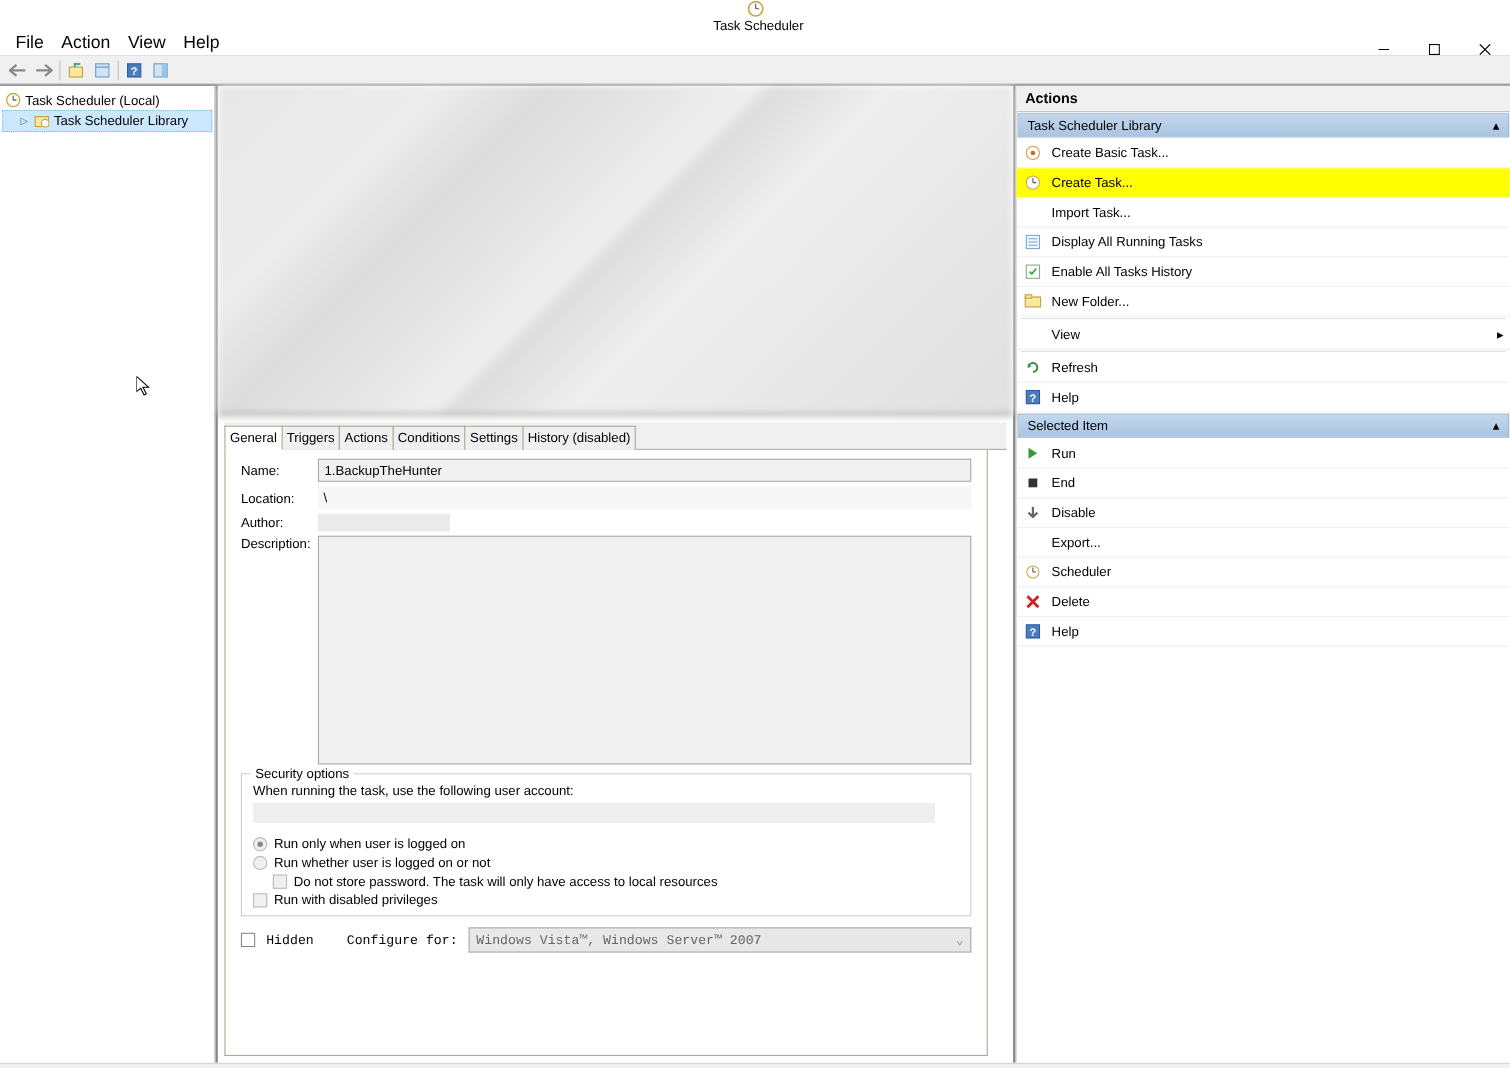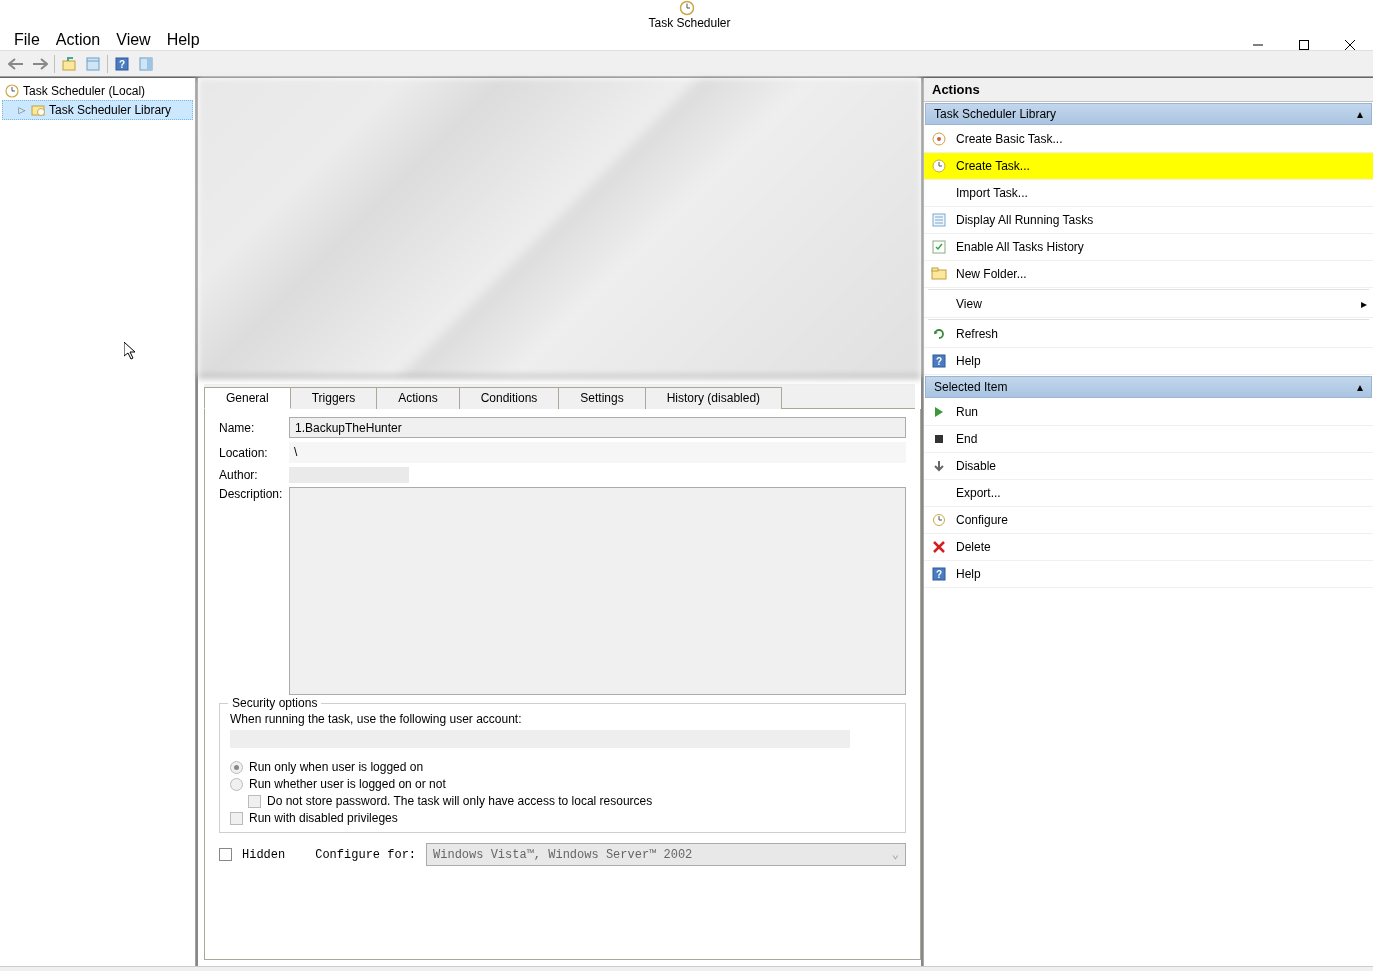--- a/index.html
+++ b/index.html
@@ -26,23 +26,23 @@
 .tree-pane { width: 196px; background: #fff; border-right: 1px solid #a0a0a0; padding: 4px 2px; text-align: center; }
 .tree-item { display: flex; align-items: center; padding: 1px 2px; gap: 3px; }
 .tree-item.child { padding-left: 14px; }
 .tree-item.selected { background: #cce8ff; border: 1px dotted #7ab8e0; }
 .tree-item .expander { width: 10px; font-size: 9px; color: #666; }
 .tree-item .icon { width: 16px; height: 16px; display: flex; align-items: center; justify-content: center; }
 
 .center-pane { flex: 1; display: flex; flex-direction: column; background: #fff; border-left: 2px solid #888; border-right: 2px solid #888;}
 .blurred-top { height: 300px; background: linear-gradient(135deg, #e8e8e8 0%, #ececec 20%, #dcdcdc 30%, #eee 48%, #ddd 50%, #eee 60%, #e0e0e0 100%); filter: blur(3px); border-bottom: 2px solid #888; }
 .tabs-row { display:flex; border-bottom: 1px solid #aca899; background: #f0f0f0; margin: 6px 6px 0 6px; padding-top: 2px; }
-.tab { padding: 3px 21px; border: 1px solid #aca899; border-bottom: none; background: #f0f0f0; font-size: 12px; margin-right: -1px; position: relative; top: 1px; }
+.tab { padding: 3px 4px; border: 1px solid #aca899; border-bottom: none; background: #f0f0f0; font-size: 12px; margin-right: -1px; position: relative; top: 1px; }
 .tab.active { background: #fff; border-bottom: 1px solid #fff; z-index: 2; }
-.tab-body { background: #fff; margin: 0 0 6px 6px; padding: 8px 14px; border: 1px solid #aca899; border-top: none; flex: 1; overflow: auto;}
+.tab-body { background: #fff; margin: 0 23px 6px 6px; padding: 8px 14px; border: 1px solid #aca899; border-top: none; flex: 1; overflow: auto;}
 .form-row { display: flex; align-items: center; margin-bottom: 4px; }
 .form-row label { width: 70px; }
 .form-row .field { flex: 1; border: 1px solid #ababab; background: #f0f0f0; padding: 3px 5px; height: 21px; font-size: 12px; }
 .desc-field { flex: 1; height: 208px; border: 1px solid #ababab; background: #f0f0f0; }
 .redacted { background: #eaeaea; height: 16px; width: 120px; display: inline-block; }
 .fieldset { border: 1px solid #d0d0c8; margin-top: 8px; padding: 8px 10px 4px; position: relative; }
 .fieldset .legend { position: absolute; top: -8px; left: 8px; background: #fff; padding: 0 4px; font-size: 12px; }
 .opt-row { display: flex; align-items: center; gap: 6px; margin: 3px 0; font-size: 12px; }
 .opt-row.indent { padding-left: 18px; }
 .radio, .checkbox { width: 13px; height: 13px; border: 1px solid #888; background: #fff; display: flex; align-items: center; justify-content: center; }
@@ -220,21 +220,21 @@
           <span class="checkbox disabled"></span>
           <span>Run with disabled privileges</span>
         </div>
       </div>
 
       <div class="bottom-row">
         <span class="checkbox"></span>
         <span>Hidden</span>
         <span style="margin-left:20px">Configure for:</span>
         <div class="combo">
-          <span>Windows Vista™, Windows Server™ 2002</span>
+          <span>Windows Vista™, Windows Server™ 2007</span>
           <span style="color:#999">⌄</span>
         </div>
       </div>
     </div>
   </div>
 
   <div class="actions-pane">
     <div class="actions-header">Actions</div>
     <div class="actions-section-hdr">
       <span>Task Scheduler Library</span>
@@ -354,21 +354,21 @@
         <span>Export...</span>
       </div>
       <div class="action-item">
         <span class="action-icon">
             <svg width="14" height="14">
               <circle cx="7" cy="7" r="5.5" fill="#fff" stroke="#c9a949"></circle>
               <line x1="7" y1="7" x2="7" y2="3" stroke="#555"></line>
               <line x1="7" y1="7" x2="10" y2="7" stroke="#555"></line>
             </svg>
           </span>
-        <span>Configure</span>
+        <span>Scheduler</span>
       </div>
       <div class="action-item">
         <span class="action-icon">
             <svg width="14" height="14">
               <line x1="2" y1="2" x2="12" y2="12" stroke="#d02020" stroke-width="2.5"></line>
               <line x1="12" y1="2" x2="2" y2="12" stroke="#d02020" stroke-width="2.5"></line>
             </svg>
           </span>
         <span>Delete</span>
       </div>

